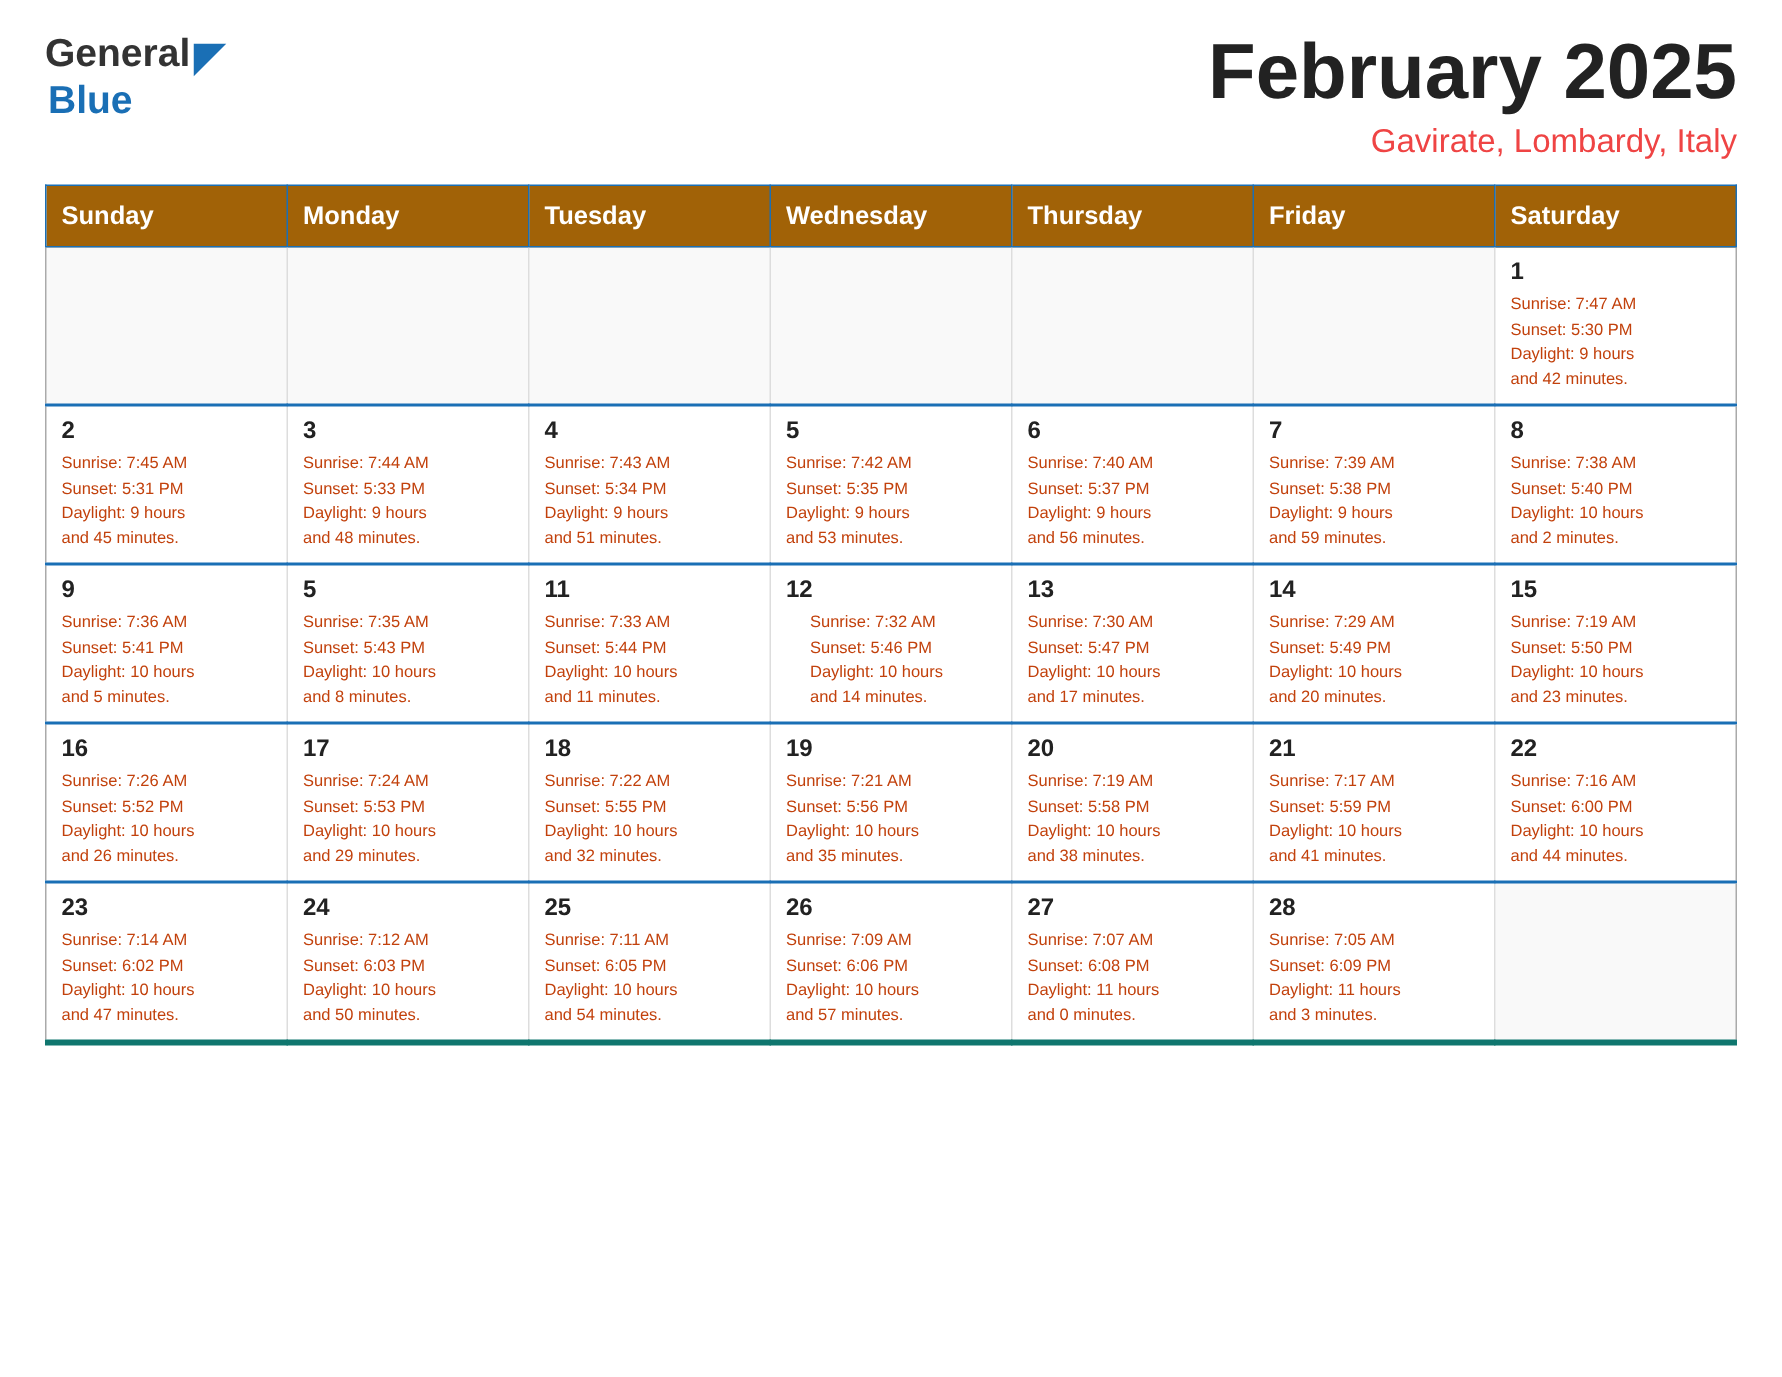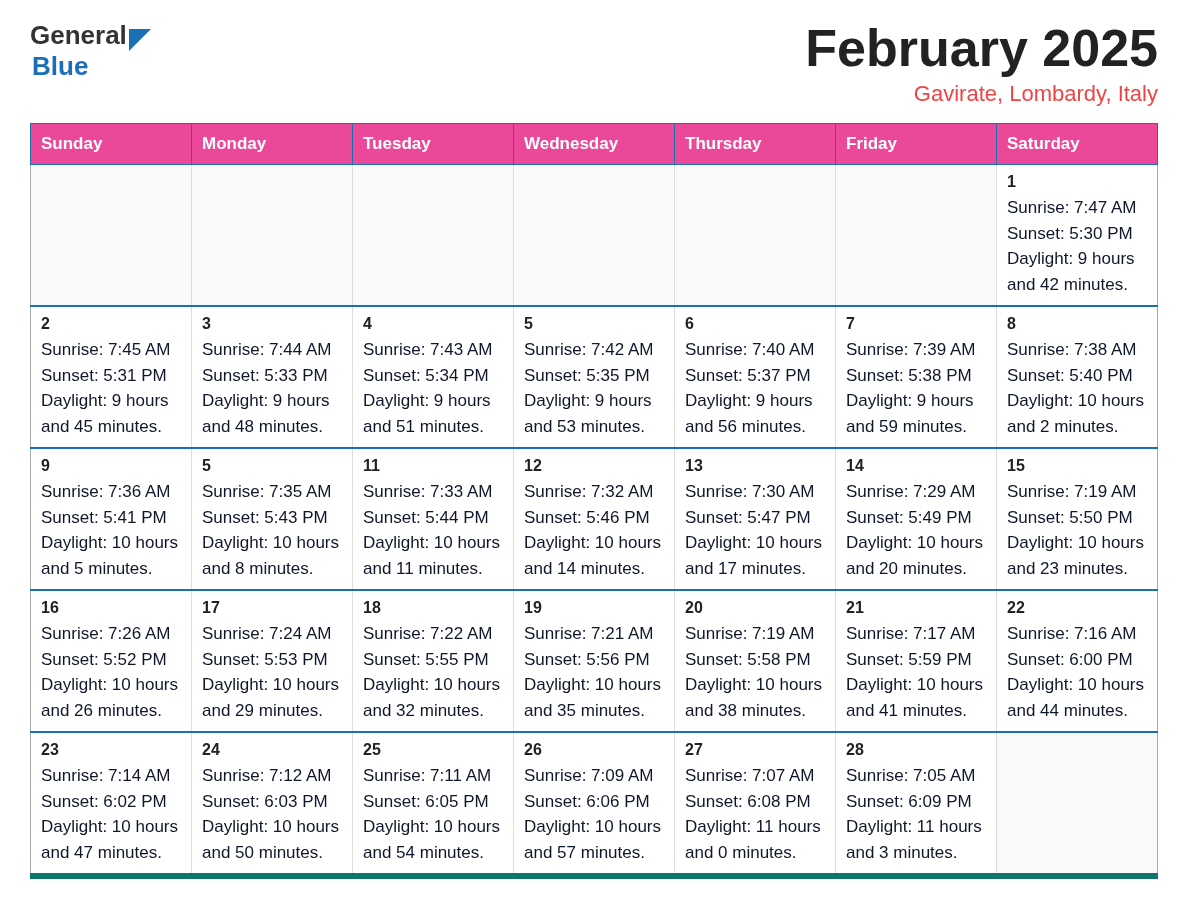--- a/index.html
+++ b/index.html
@@ -40,21 +40,21 @@
     .location {
       font-size: 22px;
       color: #ef4444;
       margin-top: 4px;
     }
     table {
       width: 100%;
       border-collapse: collapse;
     }
     thead tr {
-      background-color: #ec4899;
+      background-color: #a16207;
       margin-left: 20px;
     }
     thead th {
       color: #fff;
       font-size: 17px;
       font-weight: bold;
       padding: 10px 10px;
       text-align: left;
       border: 1px solid #1a6fb5;
     }
@@ -78,29 +78,29 @@
       border-right: 1px solid #aaa;
     }
     .day-number {
       font-size: 16px;
       font-weight: bold;
       color: #222;
       display: block;
       margin-bottom: 4px;
     }
     .day-info {
-      font-size: 17px;
+      font-size: 11px;
       line-height: 1.5;
-      color: #0f172a;
+      color: #c2410c;
     }
     .empty-cell {
       background: #f9f9f9;
     }
     tbody tr:last-child {
-      border-bottom: 6px solid #0f766e;
+      border-bottom: 4px solid #0f766e;
     }
     .logo-wrapper {
       display: flex;
       flex-direction: column;
     }
     .logo-row1 {
       display: flex;
       align-items: flex-end;
     }
   </style>
@@ -221,21 +221,21 @@
         </td>
         <td>
           <span class="day-number">11</span>
           <div class="day-info" style="white-space: pre-line;">Sunrise: 7:33 AM
 Sunset: 5:44 PM
 Daylight: 10 hours
 and 11 minutes.</div>
         </td>
         <td>
           <span class="day-number">12</span>
-          <div class="day-info" style="white-space: pre-line;">Sunrise: 7:32 AM
+          <div class="day-info" style="white-space: pre-line; margin-left: 16px;">Sunrise: 7:32 AM
 Sunset: 5:46 PM
 Daylight: 10 hours
 and 14 minutes.</div>
         </td>
         <td>
           <span class="day-number">13</span>
           <div class="day-info" style="white-space: pre-line;">Sunrise: 7:30 AM
 Sunset: 5:47 PM
 Daylight: 10 hours
 and 17 minutes.</div>

